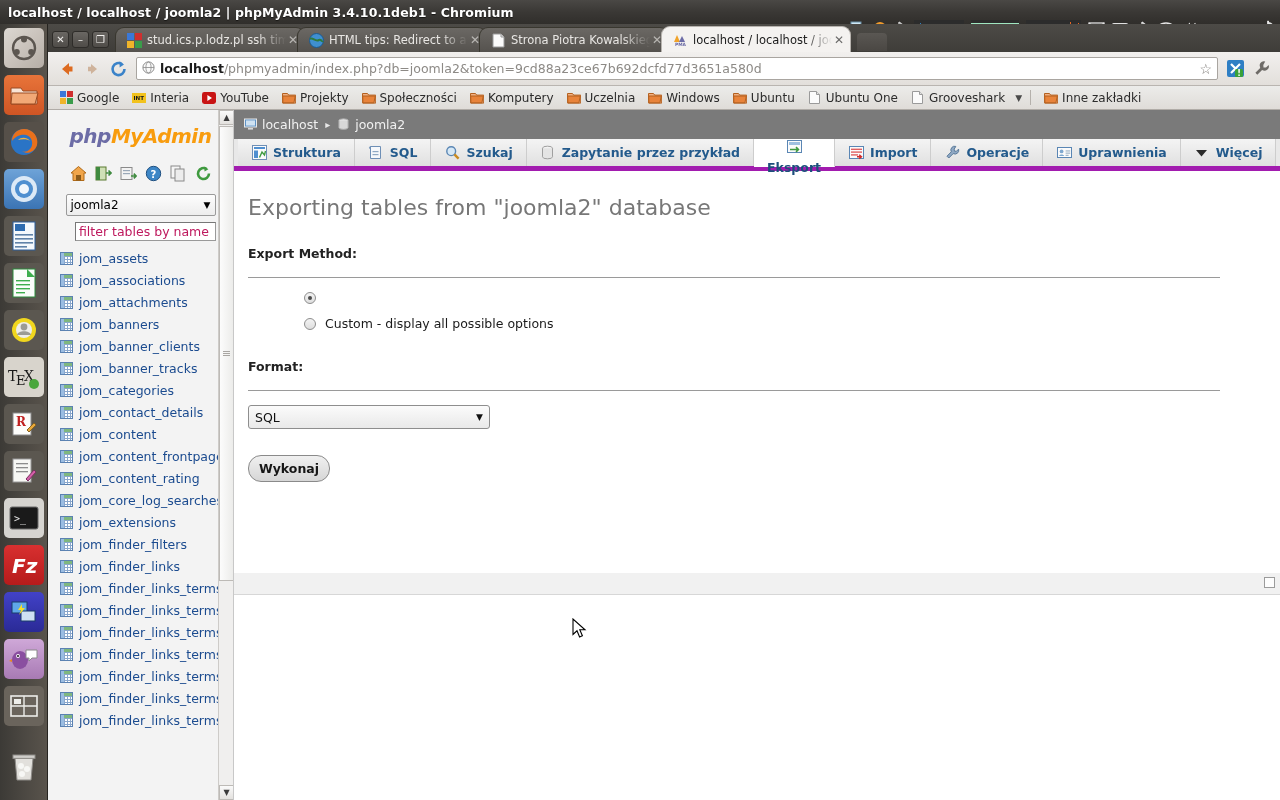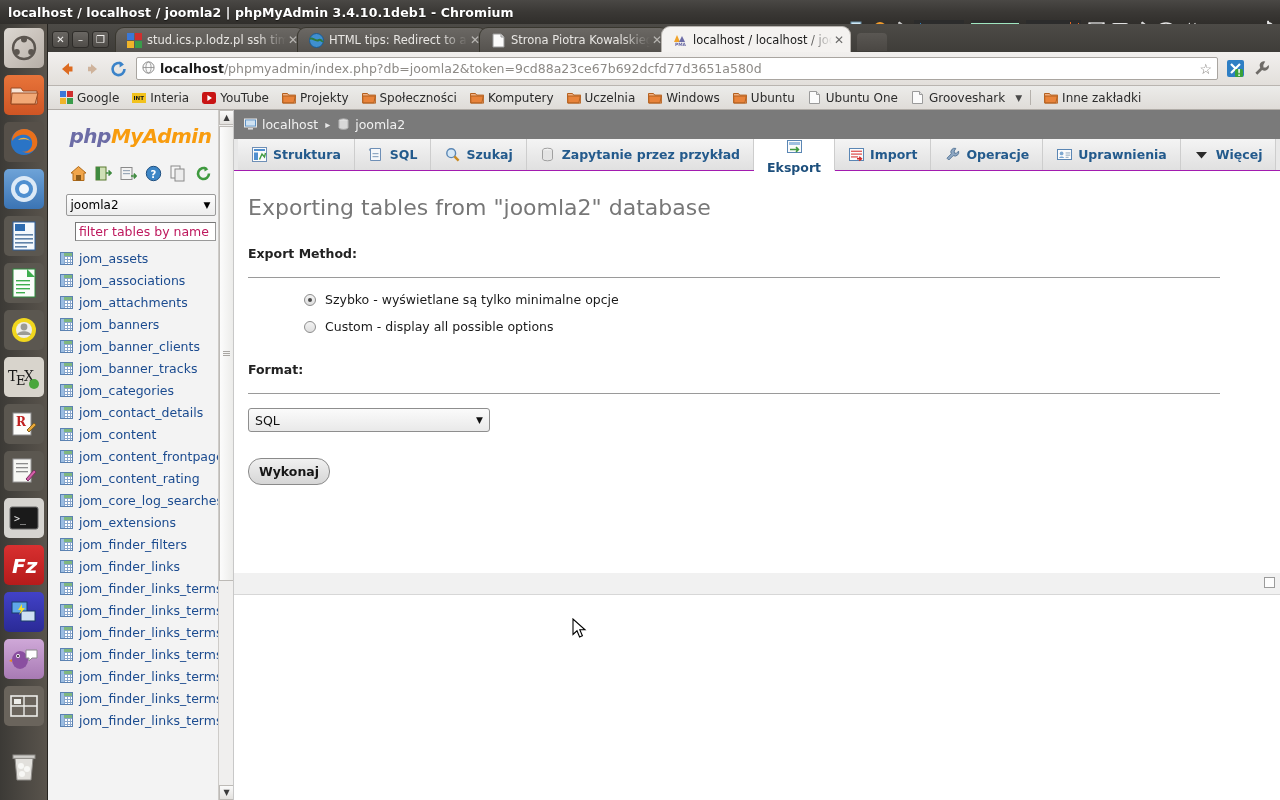--- a/index.html
+++ b/index.html
@@ -220,21 +220,21 @@
     height: 29px; background: #7a7a7a;
     display: flex; align-items: center; gap: 5px;
     padding: 0 0 0 10px;
     color: #f0f0f0; font-size: 12.5px;
   }
   #breadcrumb .sep { color: #e8e8e8; font-size: 10px; margin: 0 2px; }
   #breadcrumb .bci { width: 13px; height: 13px; display:flex; align-items:center; justify-content:center; }
 
   #tabs {
     height: 32px; background: #e8e8e8;
-    border-bottom: 1px solid #a21caf;
+    border-bottom: 5px solid #a21caf;
     display: flex; align-items: stretch; padding-left: 4px;
   }
   .ptab {
     display: flex; align-items: center; gap: 6px;
     padding: 0 13px;
     font-size: 12.5px; font-weight: bold; color: #235a8c;
     background: linear-gradient(to bottom,#f4f4f4,#e0e0e0);
     border-right: 1px solid #cdcdcd;
     cursor: default;
   }
@@ -1065,21 +1065,20 @@
         </div>
       </div>
 
       <div id="content">
         <h1 id="page-title">Exporting tables from "joomla2" database</h1>
 
         <div class="section-hdr">Export Method:</div>
 
         <div class="radio-row">
           <span class="radio checked"></span>
-          <span>Szybko - wyświetlane są tylko minimalne opcje</span>
         </div>
         <div class="radio-row">
           <span class="radio"></span>
           <span>Custom - display all possible options</span>
         </div>
 
         <div class="section-hdr" style="margin-top:28px;">Format:</div>
 
         <div id="format-select">
           <span>SQL</span>

